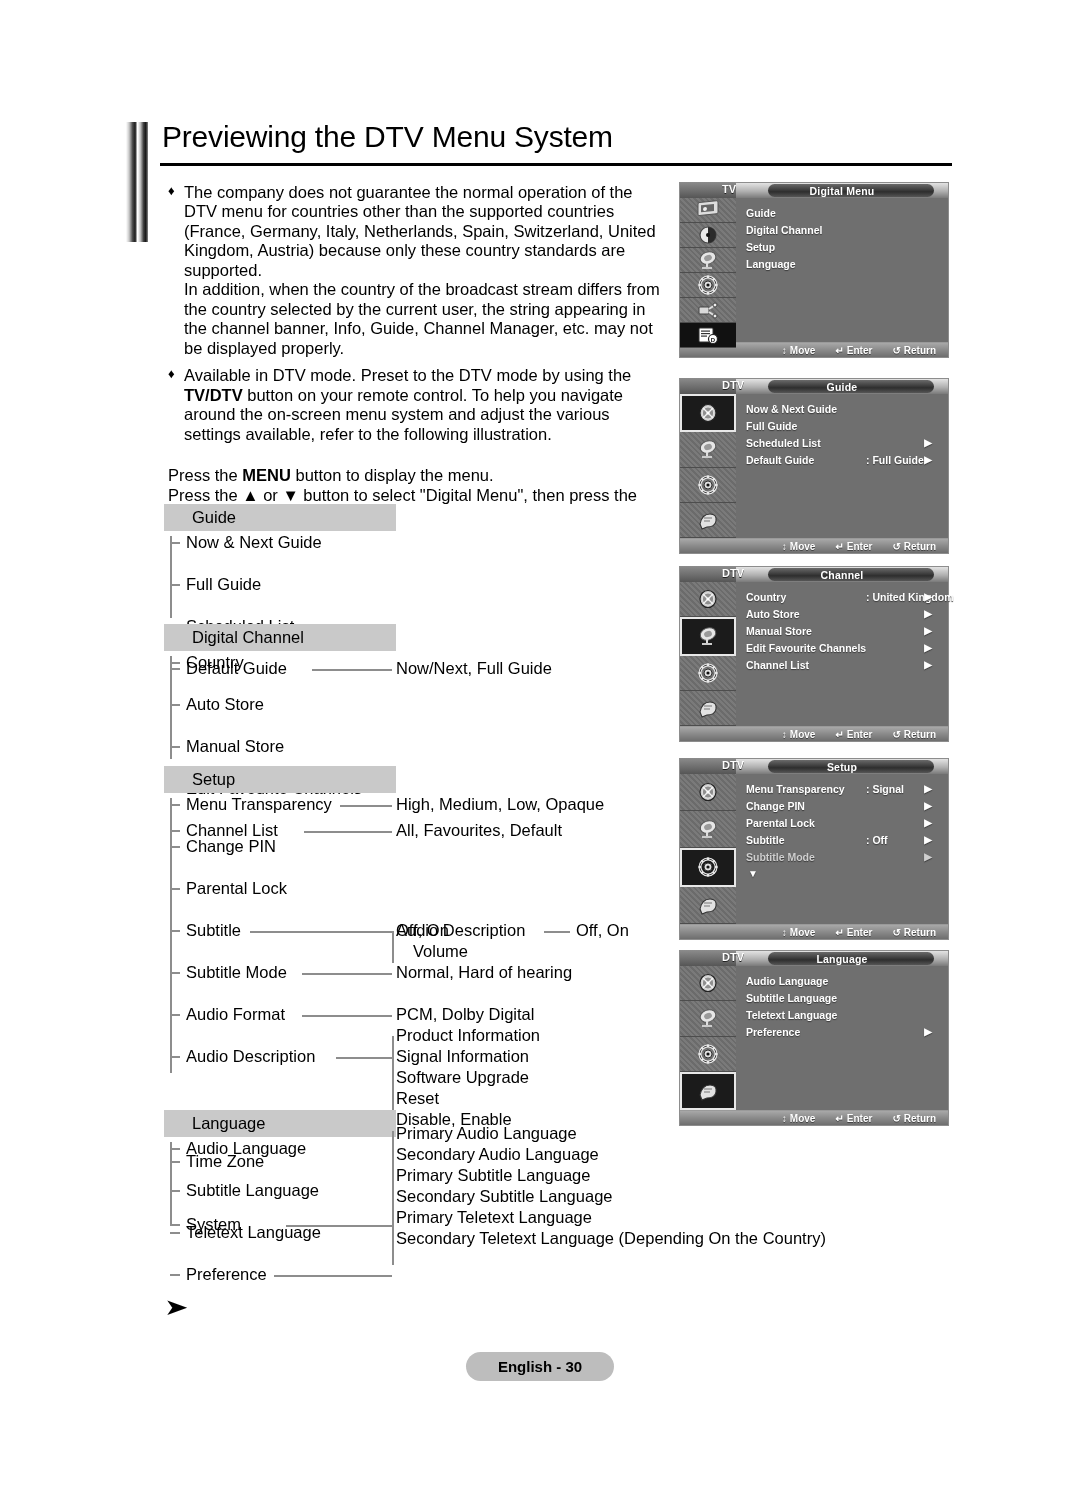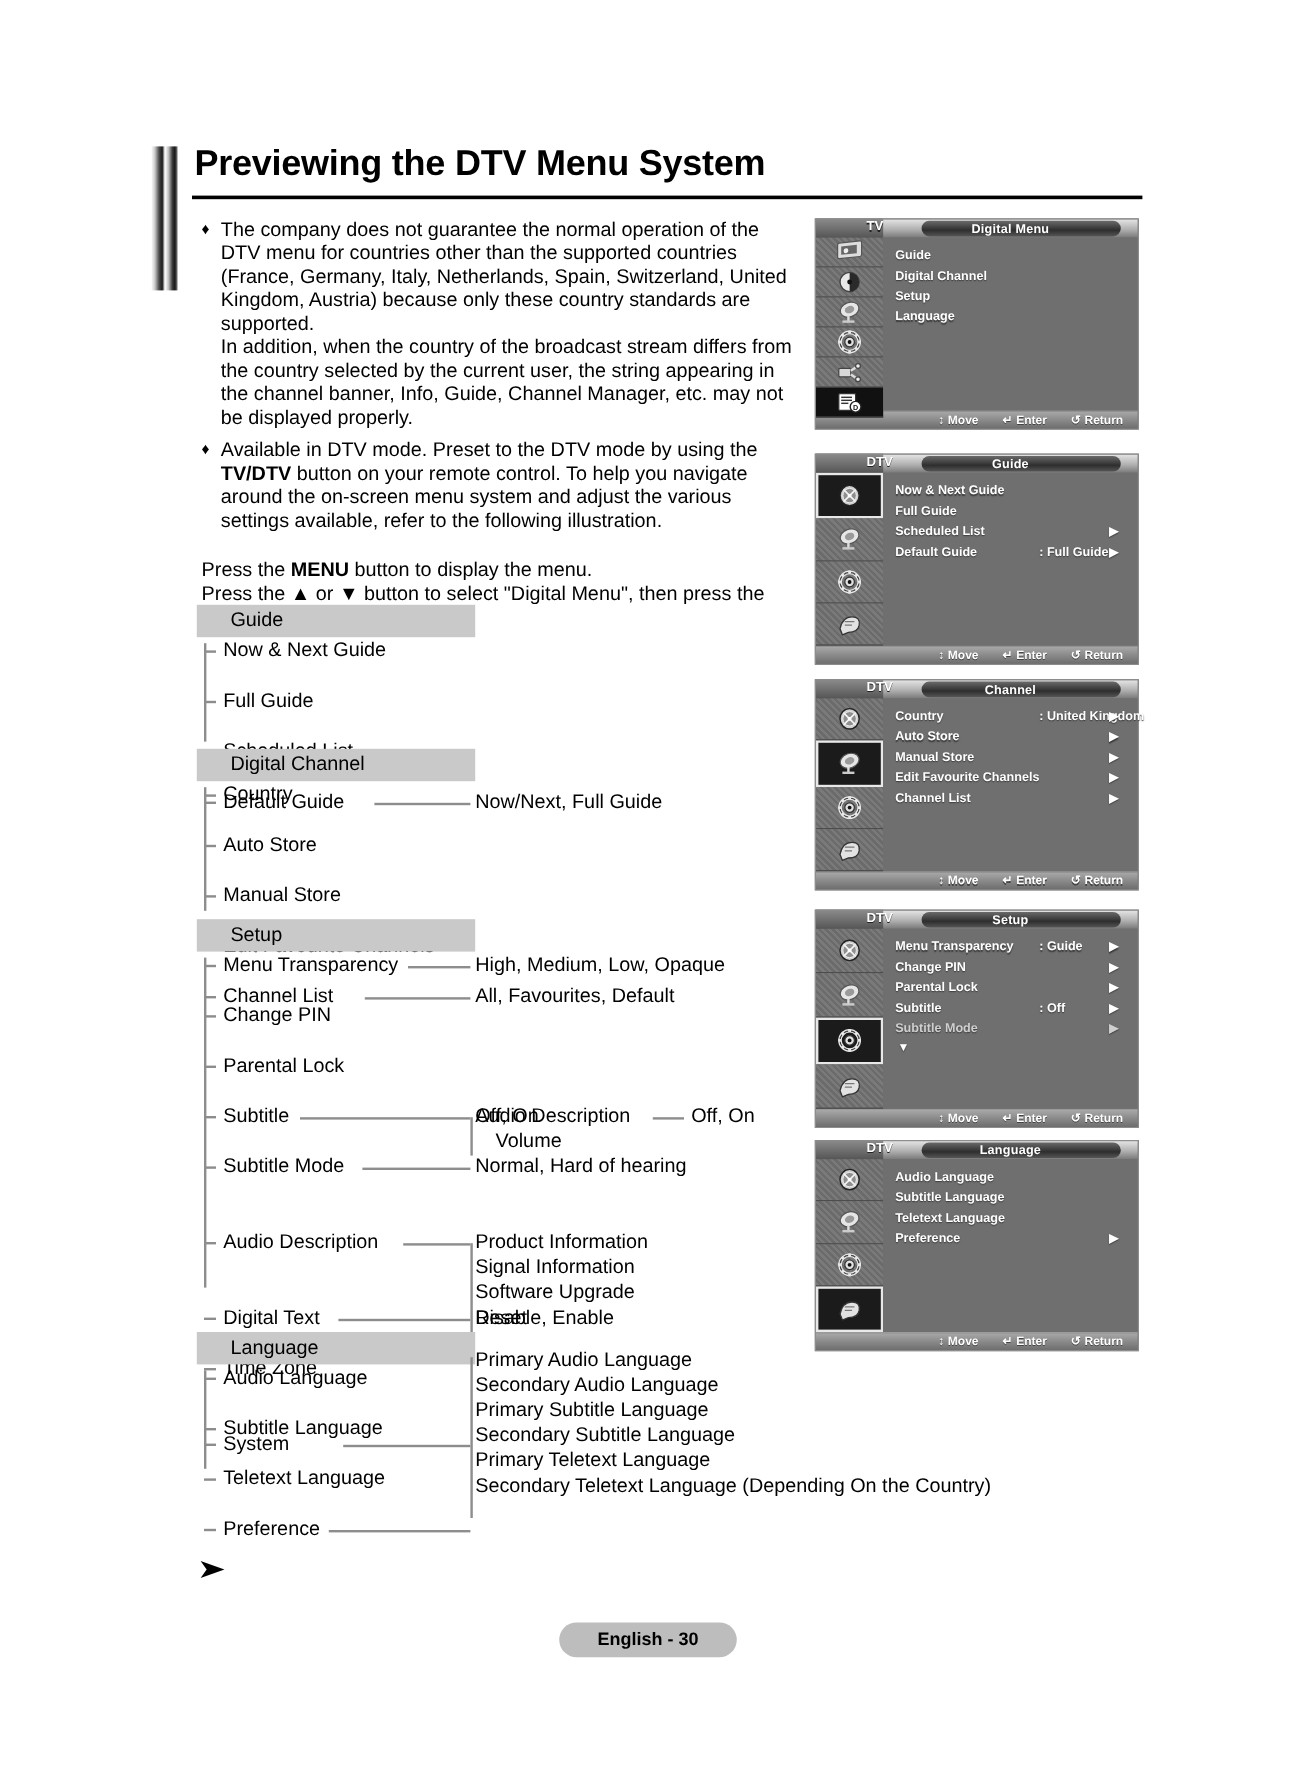--- a/index.html
+++ b/index.html
@@ -25,21 +25,21 @@
     left: 0px; top: 2px;
     width: 22px; height: 120px;
     background: linear-gradient(to right,
         #ffffff 0%, #c9c9c9 14%, #4a4a4a 30%, #1a1a1a 42%,
         #ffffff 52%, #f2f2f2 56%,
         #bdbdbd 66%, #3d3d3d 80%, #161616 90%, #8a8a8a 100%);
   }
   #page-title {
     margin: 0 0 0 36px;
     font-size: 30px;
-    font-weight: bold;
+    font-weight: normal;
     letter-spacing: -0.2px;
     line-height: 1.1;
     padding-bottom: 4px;
   }
   #title-rule {
     position: absolute;
     left: 34px; top: 43px; right: 0;
     height: 3px; background: #000;
   }
 
@@ -376,20 +376,26 @@
         <span class="dash"></span>
         <span class="lbl">Subtitle</span>
         <span class="conn" style="left:86px;width:142px"></span>
         <span class="val" style="left:232px">Off, On</span>
       </div>
       <div class="row" style="top:84px">
         <span class="dash"></span>
         <span class="lbl">Subtitle Mode</span>
         <span class="conn" style="left:138px;width:90px"></span>
         <span class="val" style="left:232px">Normal, Hard of hearing</span>
+      </div>
+      <div class="row" style="top:105px">
+        <span class="dash"></span>
+        <span class="lbl">Audio Format</span>
+        <span class="conn" style="left:138px;width:90px"></span>
+        <span class="val" style="left:232px">PCM, Dolby Digital</span>
       </div>
 
       <div class="row" style="top:126px">
         <span class="dash"></span>
         <span class="lbl">Audio Description</span>
         <span class="conn" style="left:172px;width:56px"></span>
       </div>
       <div class="subbox" style="left:228px;top:137px;height:32px"></div>
       <span class="sub-val" style="left:232px;top:127px">Audio Description</span>
       <span class="sub-conn" style="left:380px;top:137px;width:26px"></span>
@@ -827,21 +833,21 @@
                   <path d="M5 16 Q7 6 15 6 Q22 6 21 13 Q20 19 12 19 L7 21 Z" fill="#e2e2e2" stroke="#333" stroke-width="1.1"></path>
                   <path d="M9 10 L17 10 M9 13 L15 13" stroke="#777" stroke-width="1.1"></path>
                 </g>
               </svg>
             </span>
           </div>
         </div>
         <div class="osd-content">
           <div class="osd-item">
             <span class="it-label">Menu Transparency</span>
-            <span class="it-value">: Guide</span>
+            <span class="it-value">: Signal</span>
             <span class="it-arrow">▶</span>
           </div>
           <div class="osd-item">
             <span class="it-label">Change PIN</span>
             <span class="it-arrow">▶</span>
           </div>
           <div class="osd-item">
             <span class="it-label">Parental Lock</span>
             <span class="it-arrow">▶</span>
           </div>

